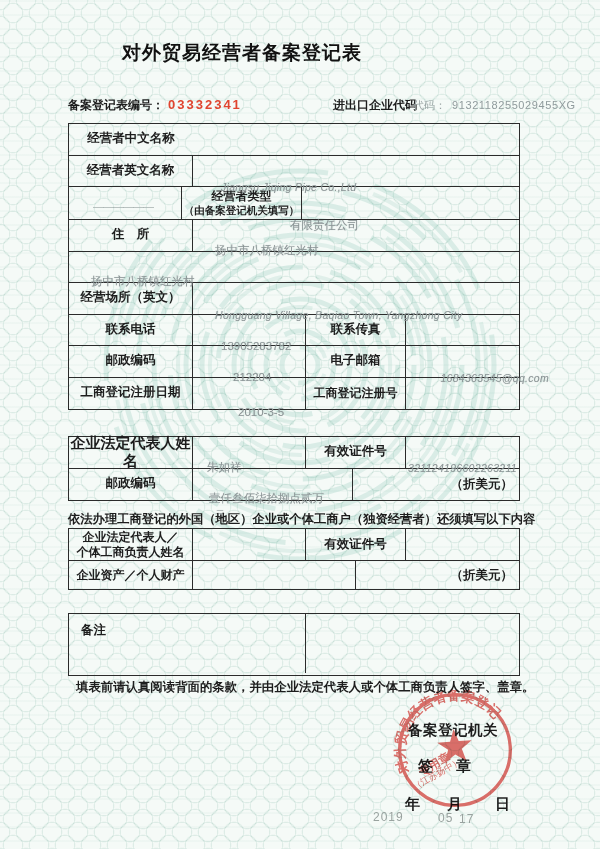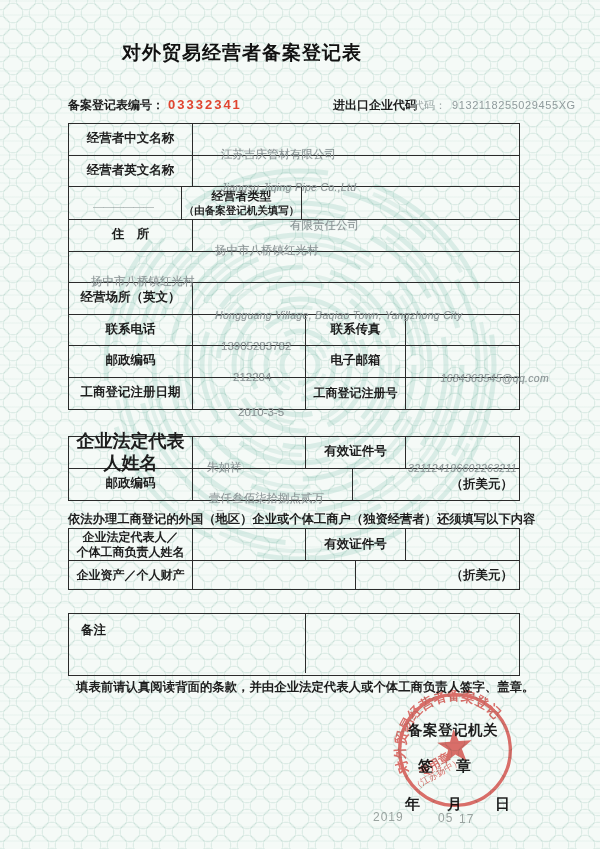--- a/index.html
+++ b/index.html
@@ -81,23 +81,20 @@
   <div class="hdr-left">
     <span>备案登记表编号：</span><span class="regno">03332341</span>
   </div>
   <div class="hdr-right">
     <span>进出口企业代码</span><span class="ghost">代码：</span><span class="iecode">9132118255029455XG</span>
   </div>
 
   <div class="tbl" style="top:123px;">
     <div class="row" style="height:31.5px">
       <div class="cell lbl" style="width:124px">经营者中文名称</div>
-      <div class="cell" style="flex:1">
-        <span class="gv" style="left:28px;bottom:-7px">江苏吉庆管材有限公司</span>
-      </div>
     </div>
     <div class="row" style="height:31.5px">
       <div class="cell lbl" style="width:124px">经营者英文名称</div>
       <div class="cell" style="flex:1">
         <span class="gv gv-en" style="left:28px;bottom:-7px">Jiangsu Jiqing Pipe Co.,Ltd</span>
       </div>
     </div>
     <div class="row" style="height:33px">
       <div class="cell" style="width:113px">
         <span class="dash">——————</span>
@@ -150,21 +147,21 @@
       <div class="cell" style="width:113px">
         <span class="gv" style="left:45px;bottom:-9px">2010-3-5</span>
       </div>
       <div class="cell lbl" style="width:100px;font-size:12px">工商登记注册号</div>
       <div class="cell" style="flex:1"></div>
     </div>
   </div>
 
   <div class="tbl" style="top:436px">
     <div class="row" style="height:31.5px">
-      <div class="cell lbl" style="width:124px;font-size:18px">企业法定代表人姓名</div>
+      <div class="cell lbl" style="width:124px;font-size:15px">企业法定代表人姓名</div>
       <div class="cell" style="width:113px">
         <span class="gv" style="left:14px;bottom:-7px">朱如祥</span>
       </div>
       <div class="cell lbl" style="width:100px">有效证件号</div>
       <div class="cell" style="flex:1">
         <span class="gv gv-en" style="left:2px;bottom:-6px">321124196602263211</span>
       </div>
     </div>
     <div class="row" style="height:31.5px">
       <div class="cell lbl" style="width:124px">邮政编码</div>

